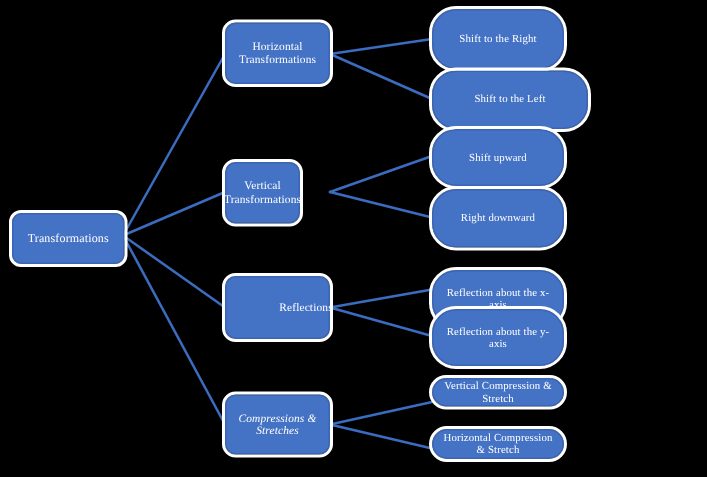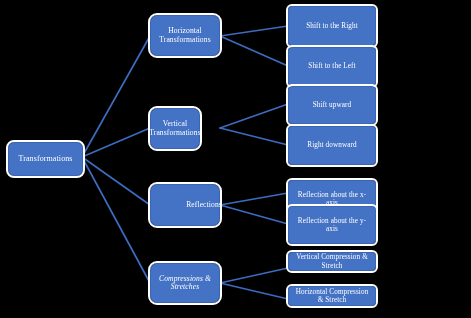--- a/index.html
+++ b/index.html
@@ -46,21 +46,21 @@
   }
   .node.root {
     border-radius: 6px;
     font-size: 8px;
   }
   .node.level2 {
     border-radius: 7px;
     font-size: 7.6px;
   }
   .node.level3 {
-    border-radius: 4px;
+    border-radius: 16px;
     font-size: 7.2px;
   }
 </style>
 </head>
 <body>
 
 <div id="canvas">
 
   <svg id="connector-layer" viewBox="0 0 471 318" width="471" height="318">
     <g stroke="#3b6cbf" stroke-width="1.7" fill="none" stroke-linecap="round">
@@ -103,21 +103,21 @@
 
   <div class="node level2" style="left:150px; top:263px; width:70px; height:40px;font-style:italic;">
     <span class="node-label">Compressions &amp;
 Stretches</span>
   </div>
 
   <div class="node level3" style="left:288px; top:6px; width:88px; height:40px;">
     <span class="node-label">Shift to the Right</span>
   </div>
 
-  <div class="node level3" style="left:288px; top:47px; width:88px; height:39px;">
+  <div class="node level3" style="left:288px; top:47px; width:104px; height:39px;">
     <span class="node-label">Shift to the Left</span>
   </div>
 
   <div class="node level3" style="left:288px; top:86px; width:88px; height:38px;">
     <span class="node-label">Shift upward</span>
   </div>
 
   <div class="node level3" style="left:288px; top:126px; width:88px; height:39px;">
     <span class="node-label">Right downward</span>
   </div>

